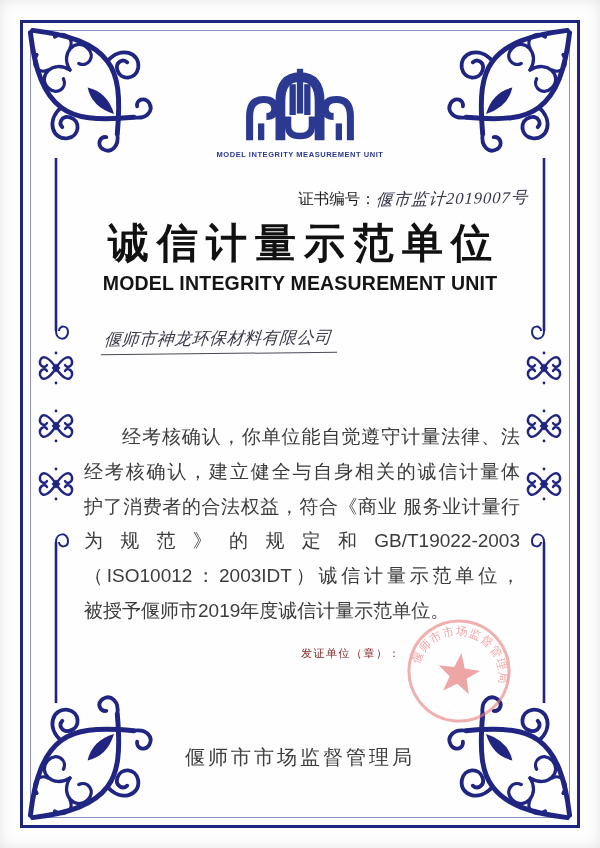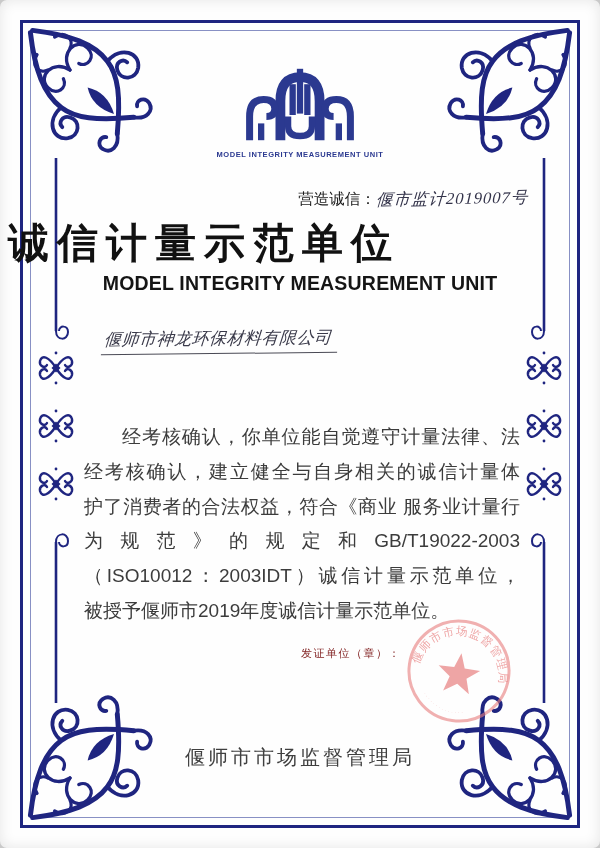--- a/index.html
+++ b/index.html
@@ -1,20 +1,19 @@
 <!DOCTYPE html>
 <html><head>
 <meta charset="utf-8">
 <style>
   html,body{margin:0;padding:0;background:#c9c9c9;}
   .page{
     position:relative;width:600px;height:848px;background:#fefefe;
     font-family:"Liberation Sans",sans-serif;overflow:hidden;
     box-shadow:inset 0 0 14px rgba(0,0,0,.10);
-    border-radius:7px;
   }
   
   .border-outer{position:absolute;inset:20px;border:3px solid #1e2580;pointer-events:none;}
   .border-inner{position:absolute;inset:30px;border:1px solid #8890c4;pointer-events:none;}
   .corner{position:absolute;width:132px;height:132px;}
   .corner.tl{top:26px;left:26px;}
   .corner.tr{top:26px;right:26px;transform:scaleX(-1);}
   .corner.bl{bottom:26px;left:26px;transform:scaleY(-1);}
   .corner.br{bottom:26px;right:26px;transform:scale(-1,-1);}
   .side-col{position:absolute;width:40px;height:545px;top:158px;}
@@ -28,21 +27,21 @@
   }
   .certno{
     position:absolute;top:188px;right:72px;font-size:15.5px;color:#1c1c1c;
     font-family:"Liberation Serif",serif;white-space:nowrap;
   }
   .certno .hand{
     display:inline-block;font-style:italic;font-weight:500;color:#33334a;
     transform:skewX(-4deg) rotate(-1deg);font-size:16.5px;letter-spacing:1px;
   }
   .title-zh{
-    position:absolute;top:216px;width:100%;text-align:left;
+    position:absolute;top:216px;width:100%;text-align:center;
     font-family:"Liberation Serif",serif;font-weight:700;font-size:41px;
     color:#111;letter-spacing:8px;text-indent:8px;
   }
   .title-en{
     position:absolute;top:272px;width:100%;text-align:center;
     font-weight:700;font-size:19.5px;color:#151515;letter-spacing:.2px;
   }
   
   .company-row{position:absolute;top:327px;left:102px;}
   .company{
@@ -150,21 +149,21 @@
     <g fill="none" stroke="#2b3990">
       <path stroke-width="14" d="M82,106 L82,50 Q82,16 110,16 Q138,16 138,50 L138,106"></path>
       <path stroke-width="9" d="M93,72 V86 Q93,100 110,100 Q127,100 127,86 V72"></path>
       <path stroke-width="10" d="M38,106 V72 Q38,48 58,48 Q74,48 74,61 Q74,72 62,72"></path>
       <path stroke-width="10" d="M182,106 V72 Q182,48 162,48 Q146,48 146,61 Q146,72 158,72"></path>
     </g>
   </svg>
   <div class="logo-caption">MODEL INTEGRITY MEASUREMENT UNIT</div>
 
   <div class="certno">
-    <span>营造诚信：</span><span class="hand">偃市监计2019007号</span>
+    <span>证书编号：</span><span class="hand">偃市监计2019007号</span>
   </div>
 
   <div class="title-zh">诚信计量示范单位</div>
   <div class="title-en">MODEL INTEGRITY MEASUREMENT UNIT</div>
 
   <div class="company-row">
     <span class="company">偃师市神龙环保材料有限公司</span>
   </div>
 
   <div class="body-text">

